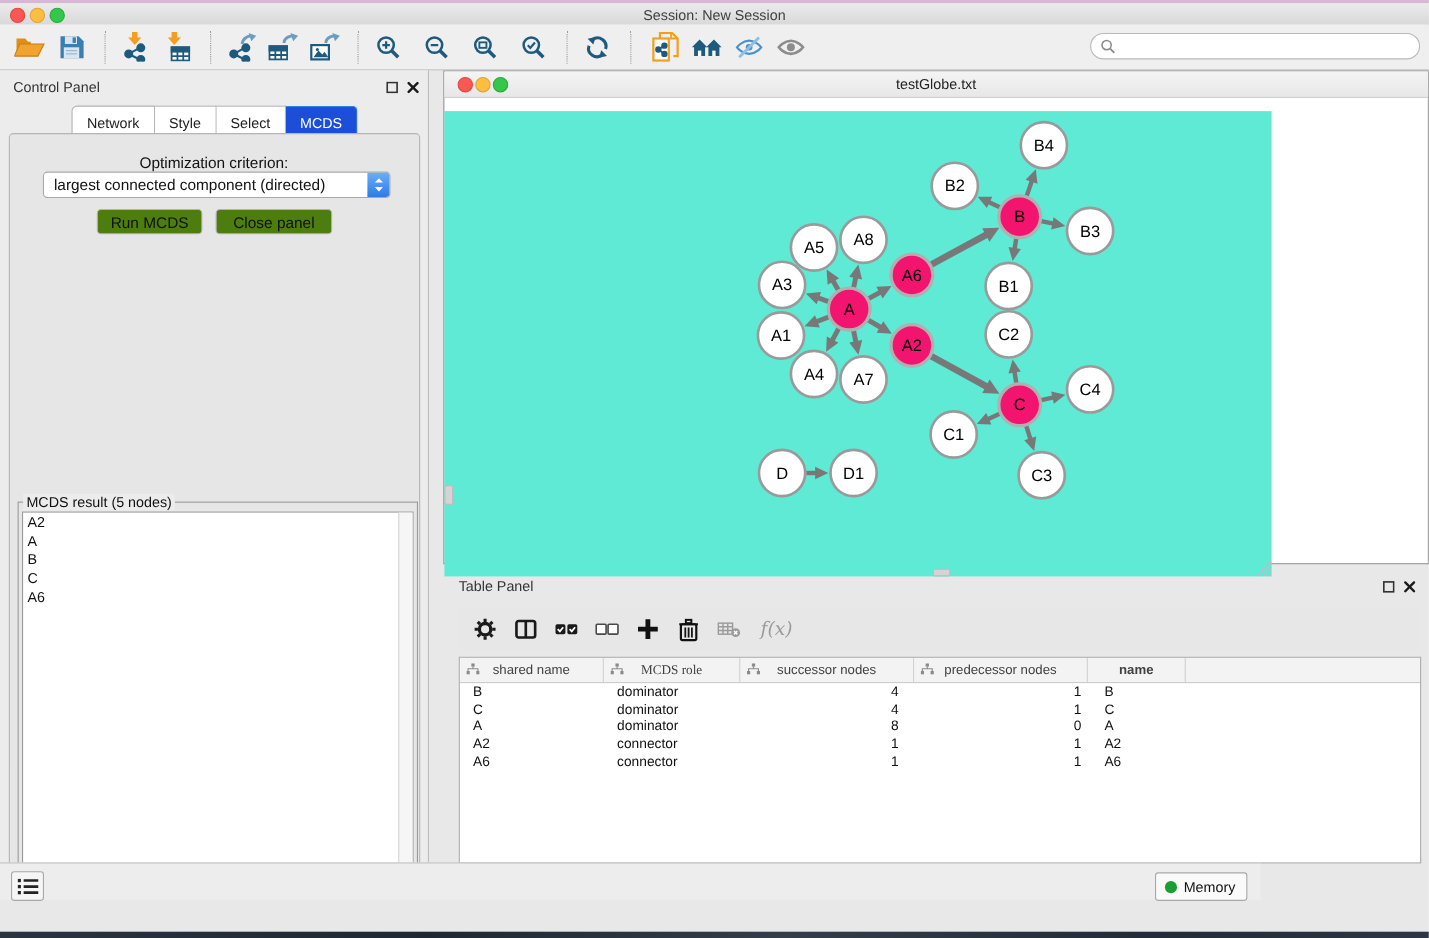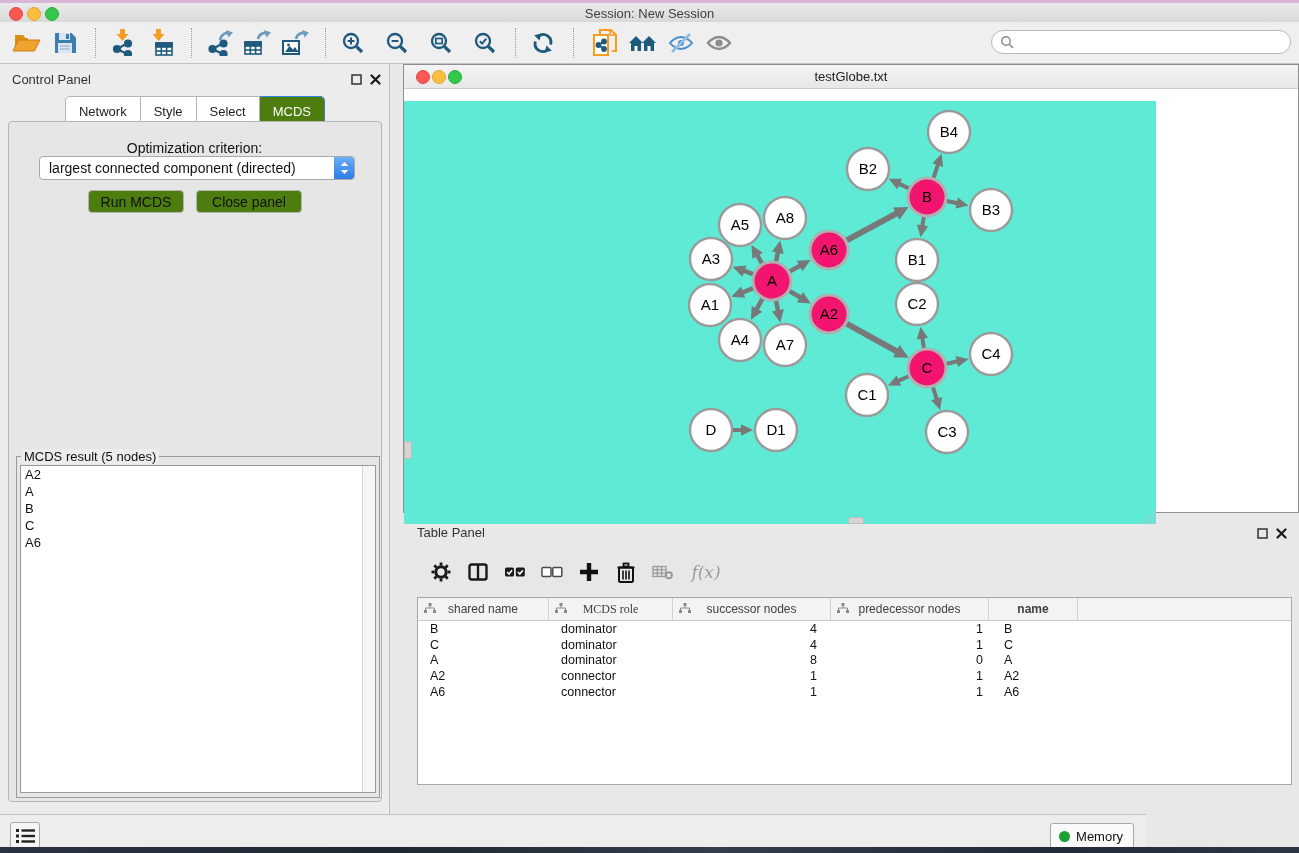--- a/index.html
+++ b/index.html
@@ -23,21 +23,21 @@
   .search-wrap input{border:none;outline:none;flex:1;font-size:13px;background:transparent;font-family:"Liberation Sans",sans-serif}
 
   
   .control-panel{left:0;top:64px;width:390px;height:750px;background:#ececec;border-right:1px solid #bdbdbd;box-sizing:border-box}
   .panel-title{position:absolute;left:12px;top:8px;font-size:13px;color:#333}
   .mini-ctl{position:absolute;top:9px;width:13px;height:13px;display:flex;align-items:center;justify-content:center}
   .seg-row{position:absolute;display:flex;justify-content:center}
   .seg-btn{height:21px;line-height:21px;padding:4px 13px;background:#fff;border:1px solid #b4b4b4;border-left:none;font-size:13px;color:#222;cursor:default}
   .seg-btn.first{border-left:1px solid #b4b4b4;border-radius:5px 0 0 5px}
   .seg-btn.last{border-radius:0 5px 5px 0}
-  .seg-btn.active{background:#4d7c0f;border-color:#2f85e0;color:#fff}
+  .seg-btn.active{background:#1d4ed8;border-color:#2f85e0;color:#fff}
   .cp-content{position:absolute;left:8px;top:57px;width:374px;height:681px;background:#e6e6e6;border:1px solid #b5b5b5;border-radius:4px;box-sizing:border-box}
   .opt-label{position:absolute;left:0;right:0;top:76px;text-align:center;font-size:14px;color:#111}
   .dropdown{position:absolute;left:39px;top:92px;width:316px;height:24px;background:#fff;border:1px solid #a9a9a9;border-radius:4px;box-sizing:border-box;display:flex;align-items:center}
   .dropdown .dval{flex:1;padding-left:9px;font-size:14px;color:#111;white-space:nowrap}
   .dropdown .stepper{width:20px;height:22px;background:linear-gradient(#6aaefa,#2c7ce5);border-radius:0 3px 3px 0;display:flex;flex-direction:column;align-items:center;justify-content:center;gap:2px}
   .btn{position:absolute;height:23px;background:#4d7c0f;border:1px solid #b3b3b3;border-radius:4px;font-size:14px;color:#111;display:flex;align-items:center;justify-content:center;box-sizing:border-box;cursor:default}
   .fieldset{position:absolute;left:16px;top:392px;width:364px;height:342px;border:1px solid #9a9a9a;box-sizing:border-box}
   .fieldset .legend{position:absolute;top:-8px;left:4px;background:#ececec;padding:0 3px;font-size:13px;color:#111}
   .result-box{position:absolute;left:3px;top:8px;right:3px;bottom:4px;background:#fff;border:1px solid #999}
   .result-scroll{position:absolute;top:0;bottom:0;right:0;width:12px;background:#f6f6f6;border-left:1px solid #d5d5d5}
@@ -65,21 +65,21 @@
   .td{font-size:12.5px;color:#111;box-sizing:border-box;white-space:nowrap;overflow:hidden}
   .td.left{text-align:left;padding-left:10px}
   .td.c1{padding-left:12px}
   .td.right{text-align:right}
   .td.c2{padding-right:14px}
   .td.c3{padding-right:6px}
   .td.c4{padding-left:15px}
   .table-tabs{position:absolute;left:0;top:272px;width:896px;display:flex;justify-content:center}
 
   
-  .status-bar{left:0;top:814px;width:1146px;height:33px;background:#ededed;border-top:1px solid #c2c2c2}
+  .status-bar{left:0;top:784px;width:1146px;height:33px;background:#ededed;border-top:1px solid #c2c2c2}
   .list-btn{position:absolute;left:10px;top:7px;width:28px;height:25px;background:#f5f5f5;border:1px solid #a8a8a8;border-radius:3px;display:flex;align-items:center;justify-content:center}
   .memory-btn{position:absolute;right:12px;top:8px;height:24px;padding:0 10px 0 8px;background:#fafafa;border:1px solid #a8a8a8;border-radius:3px;display:flex;align-items:center;gap:6px;font-size:13px;color:#111}
   .memory-dot{width:11px;height:11px;border-radius:50%;background:#1b9e33}
   .desktop-strip-bottom{left:0;top:847px;width:1299px;height:6px;background:linear-gradient(90deg,#2a3340,#1e2832 30%,#343e4a 55%,#222c38 80%,#2c3644)}
 </style>
 </head>
 <body>
 
 <div class="screen">
 

